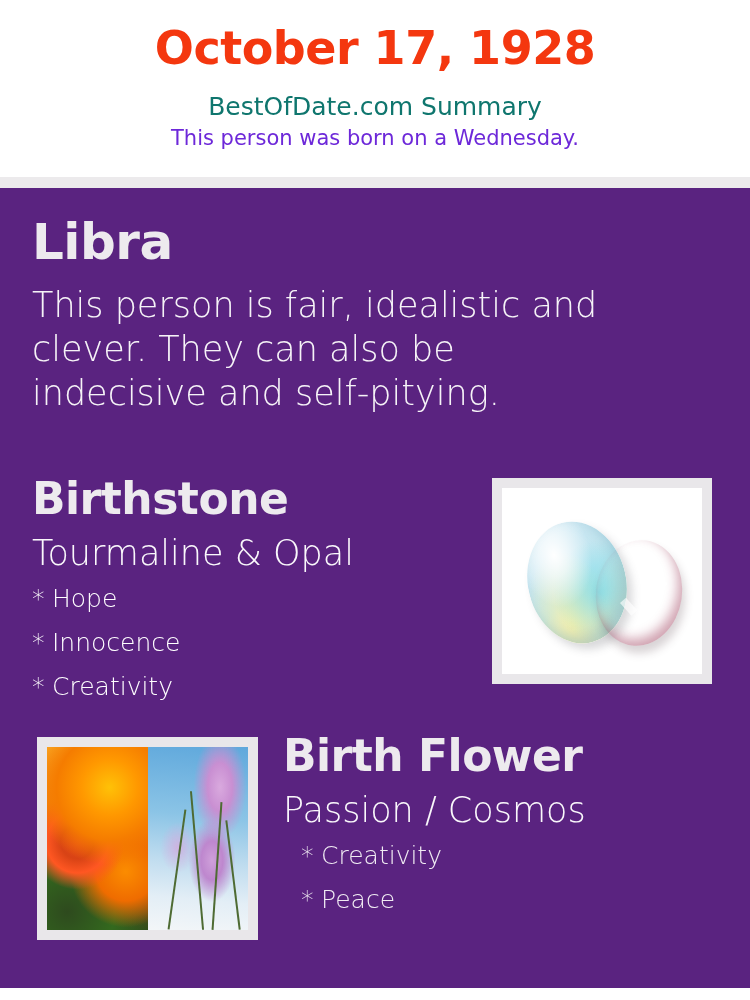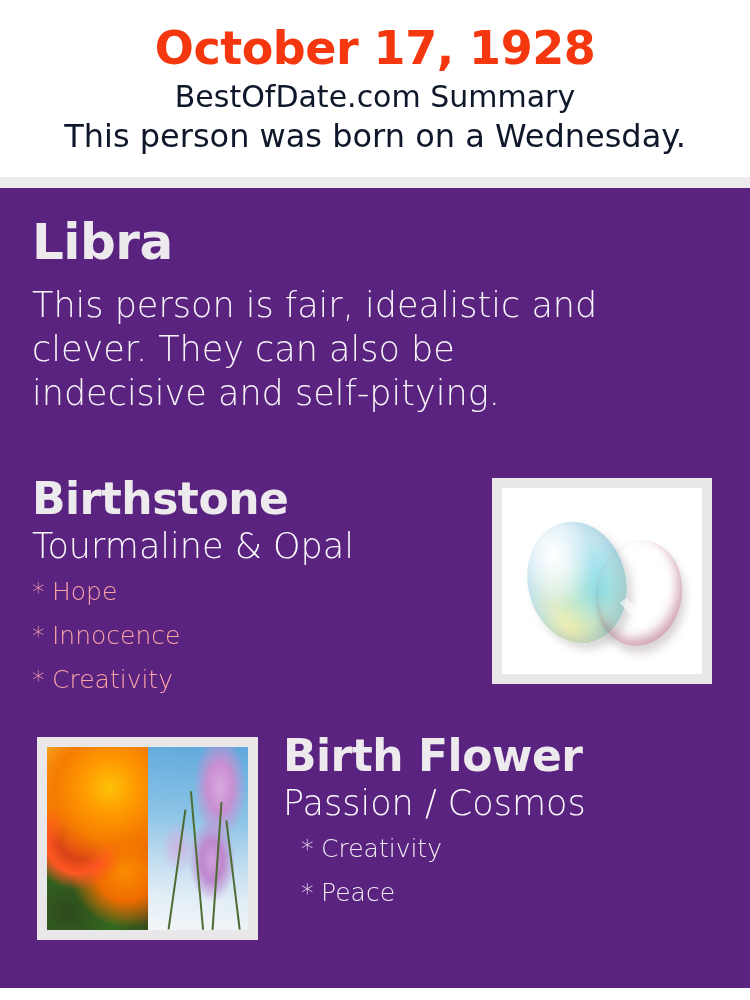--- a/index.html
+++ b/index.html
@@ -22,31 +22,31 @@
   }
   .date-title {
     margin-top:24px;
     font-size:46px;
     font-weight:bold;
     color:#F4370F;
     letter-spacing:-0.5px;
     line-height:1.08;
   }
   .site-summary {
-    margin-top:6px;
-    font-size:30px;
+    margin-top:19px;
+    font-size:25px;
     font-weight:normal;
-    color:#0f172a;
+    color:#0f766e;
     line-height:1.12;
   }
   .born-line {
     margin-top:6px;
-    font-size:32px;
+    font-size:21px;
     font-weight:normal;
-    color:#0f172a;
+    color:#6d28d9;
     line-height:1.12;
     text-align:center;
   }
   .divider-strip {
     position:absolute; top:177px; left:0;
     width:750px; height:11px;
     background:#ECEAEC;
   }
 
   
@@ -69,25 +69,25 @@
   }
 
   
   .stone-block { position:absolute; left:32px; top:288px; width:440px; }
   .section-head {
     font-size:44px; font-weight:bold; color:#EDEAEE;
     line-height:1.05; letter-spacing:-0.5px;
   }
   .section-sub {
     font-size:35px; font-weight:300; color:#FAF8FB;
-    line-height:1.18; margin-top:4px;
+    line-height:1.18; margin-top:11px;
   }
   .trait-list { margin-top:12px; list-style:none; }
   .trait-list li {
-    font-size:25px; font-weight:300; color:#fca5a5;
+    font-size:25px; font-weight:300; color:#ffffff;
     line-height:1.0; padding-bottom:19px;
   }
   .star { display:inline-block; width:20px; }
 
   
   .frame {
     position:absolute;
     background:#E9E7EA;
     padding:10px;
   }

